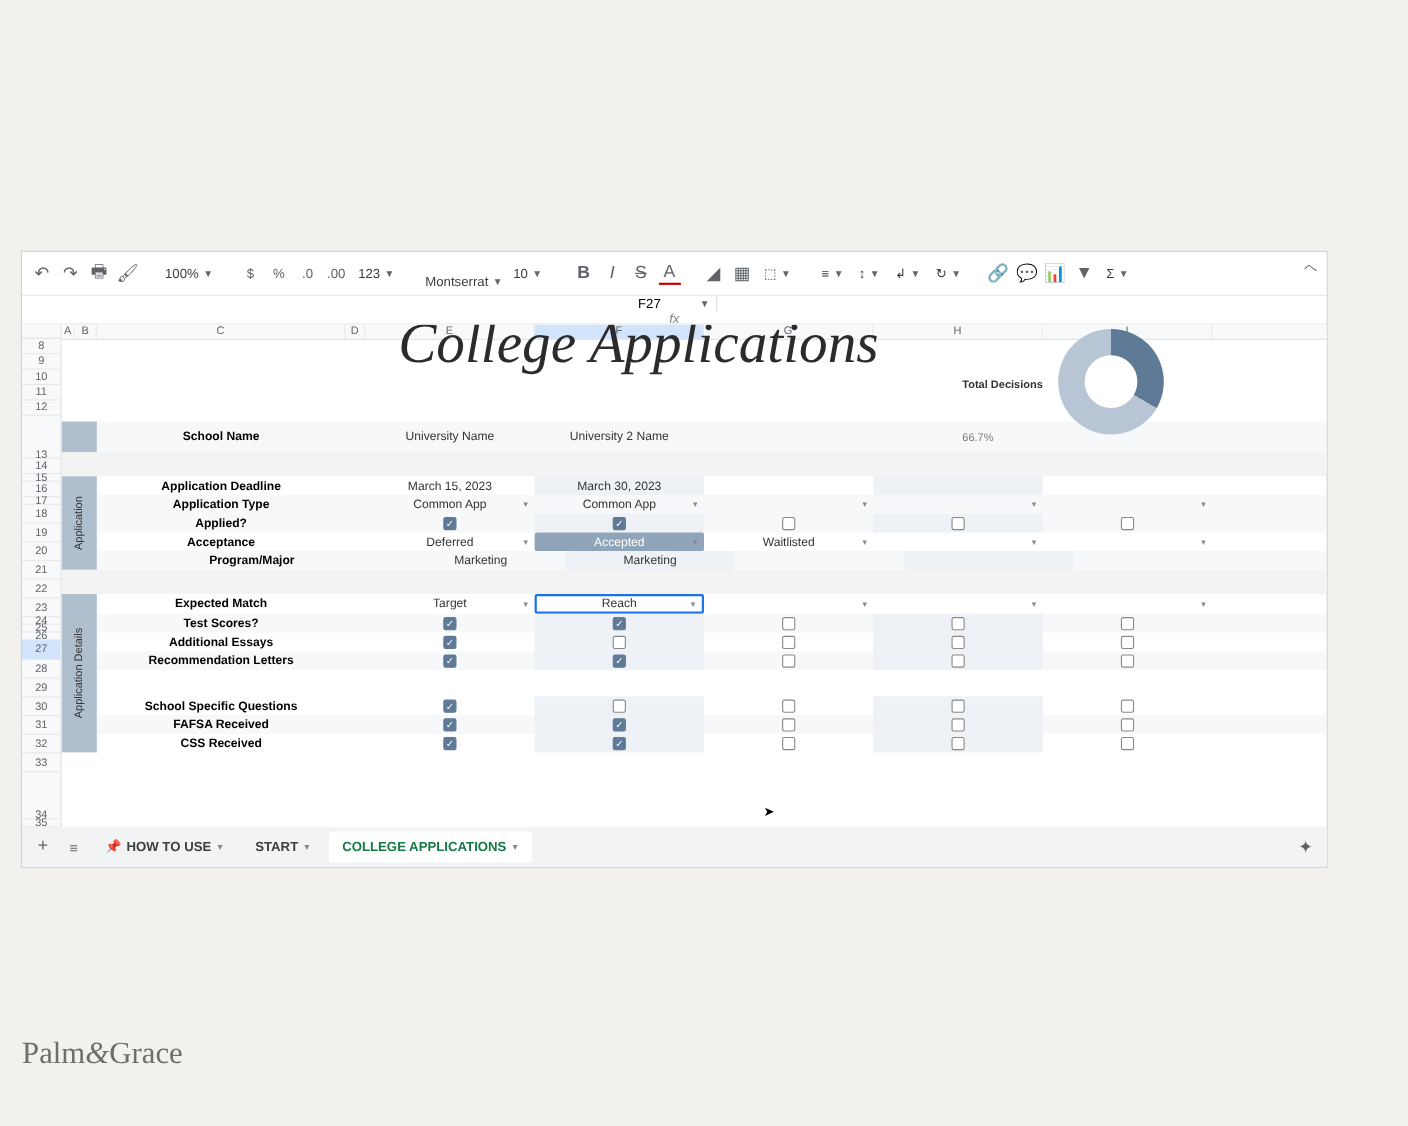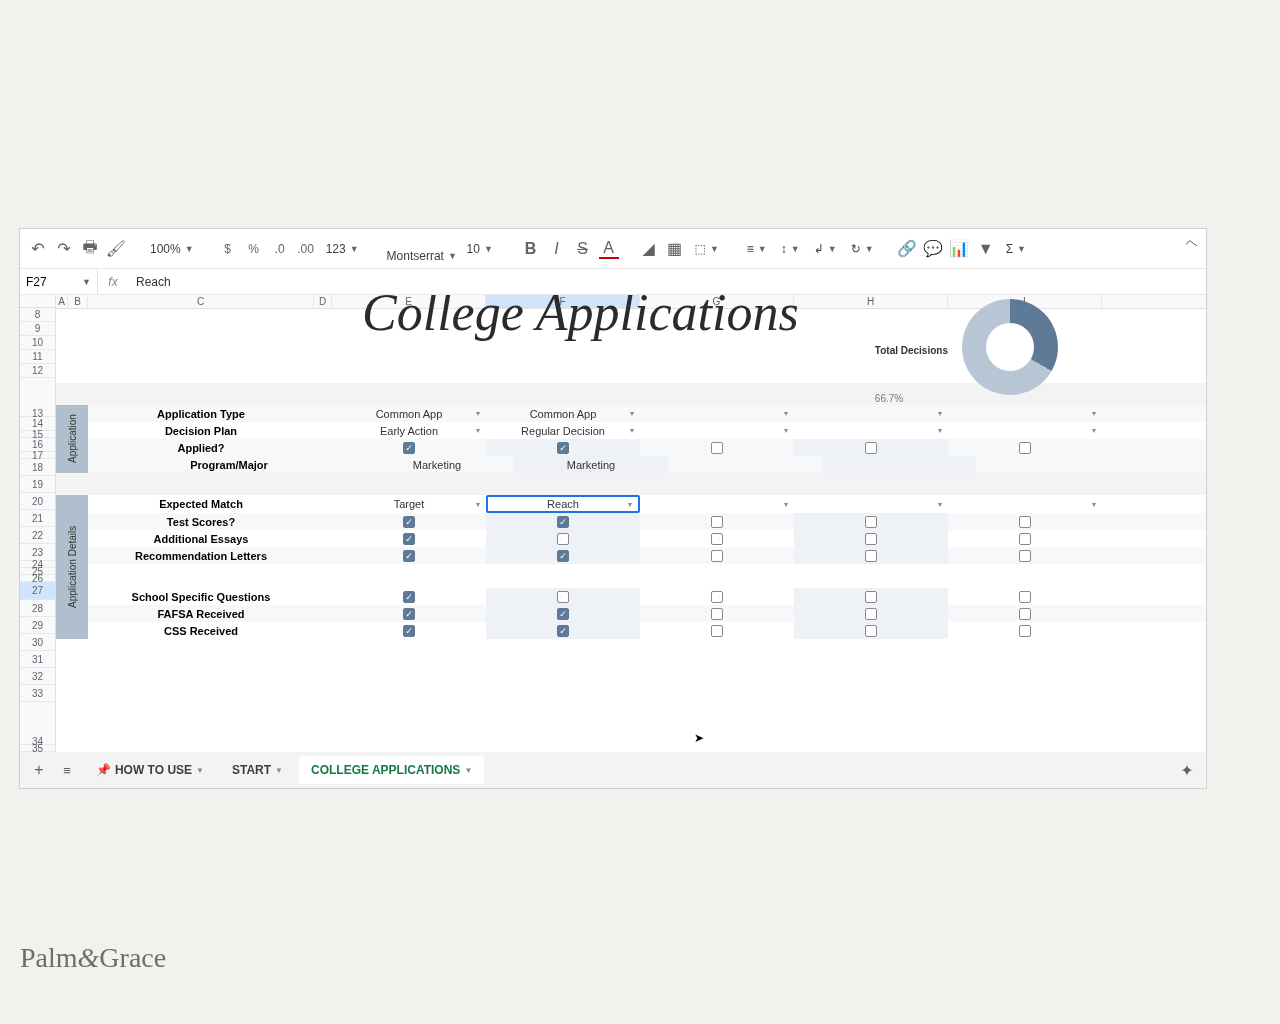--- a/index.html
+++ b/index.html
@@ -4,21 +4,21 @@
 <style>
 * { margin: 0; padding: 0; box-sizing: border-box; }
 body { font-family: Arial, sans-serif; background: #f3f1ed; width: 1280px; height: 1024px; position: relative; overflow: hidden; }
 .app-window { position: absolute; left: 19px; top: 228px; width: 1188px; height: 561px; background: #fff; border: 1px solid #d0d0d0; display: flex; flex-direction: column; }
 .toolbar { height: 40px; display: flex; align-items: center; padding: 0 8px; gap: 6px; border-bottom: 1px solid #e8e8e8; }
 .t-ico { width: 20px; height: 20px; display: flex; align-items: center; justify-content: center; color: #5f6368; cursor: pointer; }
 .t-sep { width: 8px; }
 .t-combo { display: flex; align-items: center; gap: 4px; font-size: 12px; color: #3c4043; padding: 0 4px; cursor: pointer; }
 .t-chevr { font-size: 9px; color: #666; }
 .t-txt { font-size: 12px; }
-.fx-row { height: 26px; display: flex; align-items: center; border-bottom: 1px solid #e8e8e8; }
+.fx-row { height: 26px; display: flex; align-items: center; border-bottom: 1px solid #e8e8e8; flex-direction: column; }
 .cell-ref { width: 78px; font-size: 12px; padding: 0 6px; display: flex; align-items: center; justify-content: space-between; border-right: 1px solid #e0e0e0; height: 100%; }
 .fx-label { width: 30px; text-align: center; font-style: italic; color: #888; font-size: 12px; }
 .fx-val { font-size: 12px; padding-left: 8px; color: #333; }
 .sheet-area { flex: 1; display: flex; overflow: hidden; position: relative; }
 .row-hdrs { width: 36px; background: #f8f9fa; border-right: 1px solid #e0e0e0; display: flex; flex-direction: column; }
 .row-hdr-spacer { height: 14px; border-bottom: 1px solid #e0e0e0; }
 .row-num { font-size: 10px; color: #5f6368; text-align: center; border-bottom: 1px solid #e8e8e8; display: flex; align-items: center; justify-content: center; }
 .grid-canvas { flex: 1; position: relative; overflow: hidden; }
 .col-hdrs { height: 14px; display: flex; background: #f8f9fa; border-bottom: 1px solid #e0e0e0; }
 .col-hdr { font-size: 10px; color: #5f6368; text-align: center; border-right: 1px solid #e8e8e8; line-height: 14px; }
@@ -186,62 +186,81 @@
       <div class="content-rows">
         <div class="banner-row">
           <div class="script-title">College Applications</div>
           <div class="donut"></div>
           <div class="td-label">
             <div class="l1">Total Decisions</div>
             <div class="l2">66.7%</div>
           </div>
         </div>
 
+        <div class="tbl-row taller pale-row">
+          <div class="side-block"></div>
+          <div class="lab-cell">School Name</div>
+          <div class="gap-d"></div>
+          <div class="val-cell">University Name</div>
+          <div class="val-cell">University 2 Name</div>
+          <div class="val-cell"></div>
+          <div class="val-cell"></div>
+          <div class="val-cell"></div>
+        </div>
 
         <div class="spacer-band"></div>
 
         <div class="section-wrap">
           <div class="side-vlabel">Application</div>
           <div class="section-rows" id="sec1">
+              <div class="tbl-row" style="height: 17px;">
+                <div class="lab-cell" style="width: 226px;">Application Deadline</div>
+                <div class="gap-d"></div>
+                <div class="val-cell">March 15, 2023</div>
+                <div class="val-cell shade">March 30, 2023</div>
+                <div class="val-cell"></div>
+                <div class="val-cell shade"></div>
+                <div class="val-cell"></div>
+              </div>
               <div class="tbl-row pale-row" style="height: 17px;">
                 <div class="lab-cell" style="width: 226px;">Application Type</div>
                 <div class="gap-d"></div>
                 <div class="val-cell dd">Common App</div>
                 <div class="val-cell dd">Common App</div>
                 <div class="val-cell dd"></div>
                 <div class="val-cell dd"></div>
                 <div class="val-cell dd"></div>
               </div>
-              <div class="tbl-row" style="height: 17px;">
-                <div class="lab-cell" style="width: 226px;">Decision Plan</div>
-                <div class="gap-d"></div>
-                <div class="val-cell dd">Early Action</div>
-                <div class="val-cell dd">Regular Decision</div>
-                <div class="val-cell dd"></div>
-                <div class="val-cell dd"></div>
-                <div class="val-cell dd"></div>
-              </div>
               <div class="tbl-row pale-row" style="height: 17px;">
                 <div class="lab-cell" style="width: 226px;">Applied?</div>
                 <div class="gap-d"></div>
                 <div class="val-cell">
                   <div class="chk on">✓</div>
                 </div>
                 <div class="val-cell shade">
                   <div class="chk on">✓</div>
                 </div>
                 <div class="val-cell">
                   <div class="chk off"></div>
                 </div>
                 <div class="val-cell shade">
                   <div class="chk off"></div>
                 </div>
                 <div class="val-cell">
                   <div class="chk off"></div>
                 </div>
+              </div>
+              <div class="tbl-row" style="height: 17px;">
+                <div class="lab-cell" style="width: 226px;">Acceptance</div>
+                <div class="gap-d"></div>
+                <div class="val-cell dd">Deferred</div>
+                <div class="val-cell dd acc-chip">Accepted</div>
+                <div class="val-cell dd">Waitlisted</div>
+                <div class="val-cell dd"></div>
+                <div class="val-cell dd"></div>
               </div>
               <div class="tbl-row pale-row" style="height: 17px; padding-left: 28px;">
                 <div class="lab-cell" style="width: 226px;">Program/Major</div>
                 <div class="gap-d"></div>
                 <div class="val-cell">Marketing</div>
                 <div class="val-cell shade">Marketing</div>
                 <div class="val-cell"></div>
                 <div class="val-cell shade"></div>
                 <div class="val-cell"></div>
               </div>

